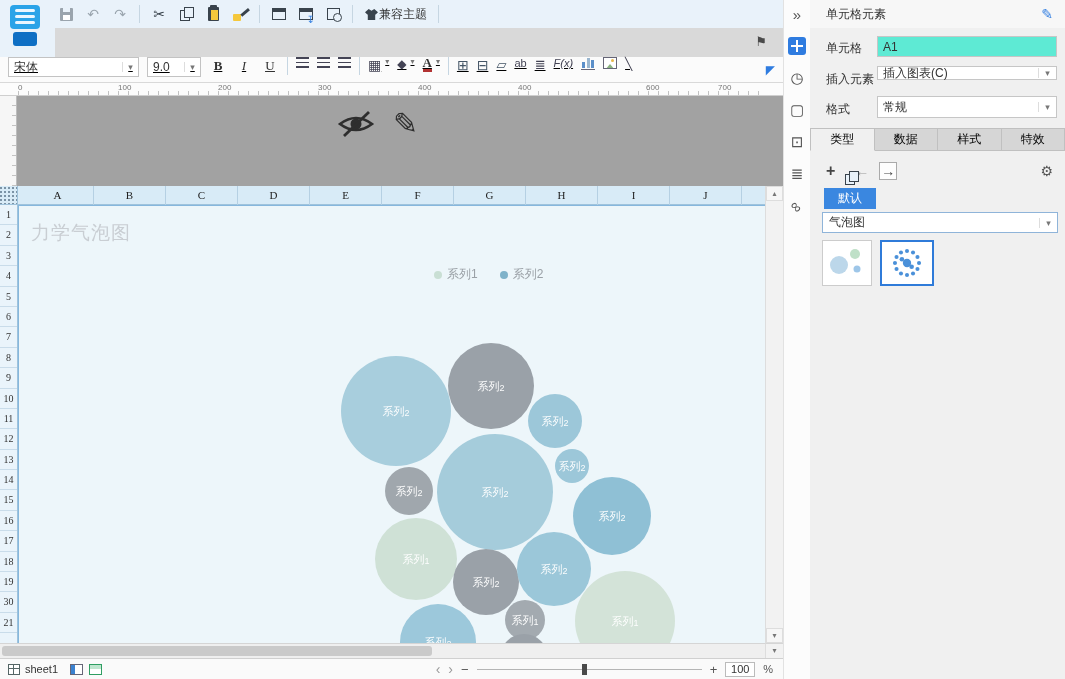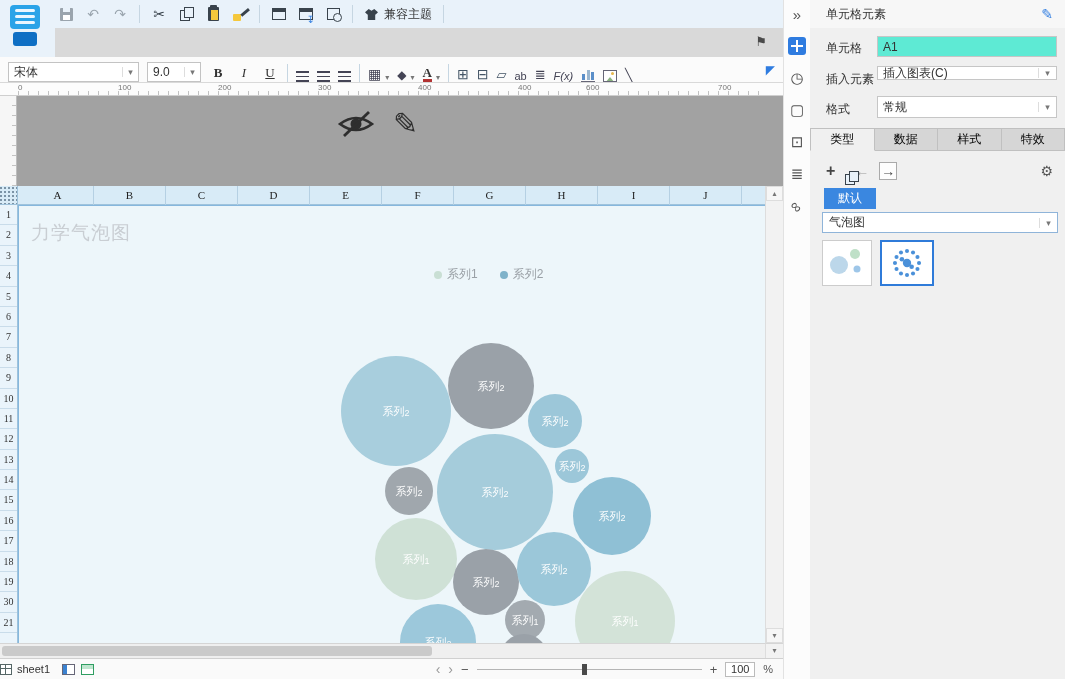--- a/index.html
+++ b/index.html
@@ -7,21 +7,21 @@
   .app{position:relative;width:1065px;height:679px;background:#fff;overflow:hidden;}
 
   
   .main{position:absolute;left:0;top:0;width:783px;height:679px;background:#fff;}
 
   
   .top-toolbar{position:absolute;left:0;top:0;width:783px;height:28px;background:#e9f2fa;display:flex;align-items:center;gap:11px;padding-left:58px;}
   .tt-div{width:1px;height:18px;background:#c6d6e2;}
   .ticon{display:inline-flex;align-items:center;justify-content:center;width:16px;height:16px;font-size:14px;color:#39434c;cursor:pointer;}
   .ticon.dis{color:#9aa5ae;}
-  .compat{display:flex;align-items:center;gap:5px;font-size:12px;color:#333;cursor:pointer;}
+  .compat{display:flex;align-items:center;font-size:12px;color:#333;cursor:pointer;}
 
   .logo{position:absolute;left:10px;top:5px;width:32px;height:42px;z-index:6;}
   .logo .l1{position:absolute;left:0;top:0;width:30px;height:24px;background:#2aa3e8;border-radius:4px;}
   .logo .l1 i{position:absolute;left:5px;right:5px;height:3px;background:#eaf6ff;border-radius:2px;}
   .logo .l2{position:absolute;left:3px;top:27px;width:24px;height:14px;background:#0f6fc4;border-radius:3px;}
 
   
   .floppy{width:13px;height:13px;background:#9aa4ad;border-radius:1px;position:relative;}
   .floppy::before{content:"";position:absolute;left:3px;top:0;width:7px;height:4px;background:#e9f2fa;}
   .floppy::after{content:"";position:absolute;left:3px;bottom:1px;width:7px;height:5px;background:#fff;}
@@ -44,21 +44,21 @@
   .tab-bar{position:absolute;left:0;top:28px;width:783px;height:29px;background:#d9d9d9;}
   .tab-bar .lead{position:absolute;left:0;top:0;width:55px;height:29px;background:#e9f2fa;}
   .tab{position:absolute;left:57px;top:0;width:268px;height:29px;background:#efefef;border-right:1px solid #bdbdbd;display:flex;align-items:center;gap:6px;padding:0 10px;font-size:12px;color:#333;}
   .tgrid{width:12px;height:11px;border:1px solid #566;background:#fff;position:relative;flex:none;}
   .tgrid::before{content:"";position:absolute;left:0;right:0;top:3px;height:1px;background:#566;}
   .tgrid::after{content:"";position:absolute;top:0;bottom:0;left:4px;width:1px;background:#566;}
   .tab .close{margin-left:auto;color:#666;font-size:14px;cursor:pointer;}
   .flagic{position:absolute;right:16px;top:6px;font-size:13px;color:#4a4a4a;cursor:pointer;}
 
   
-  .fmt{position:absolute;left:0;top:57px;width:783px;height:26px;background:#fbfbfb;border-bottom:1px solid #d9d9d9;display:flex;align-items:flex-end;gap:8px;padding-left:8px;}
+  .fmt{position:absolute;left:0;top:57px;width:783px;height:26px;background:#fbfbfb;border-bottom:1px solid #d9d9d9;display:flex;align-items:flex-start;gap:8px;padding-left:8px;text-decoration:underline;}
   .combo{height:20px;background:#fff;border:1px solid #c3c3c3;display:flex;align-items:center;font-size:12px;color:#333;cursor:pointer;}
   .combo .val{flex:1;padding-left:5px;overflow:hidden;white-space:nowrap;}
   .combo .car{width:16px;text-align:center;color:#777;font-size:9px;border-left:1px solid #ddd;}
   .fbtn{width:18px;height:18px;display:flex;align-items:center;justify-content:center;font-size:13px;color:#333;cursor:pointer;font-family:"Liberation Serif",serif;}
   .al{width:13px;height:11px;background:repeating-linear-gradient(to bottom,#445 0 1.6px,transparent 1.6px 4.7px);cursor:pointer;}
   .mini-car{font-size:8px;color:#777;margin-left:-4px;cursor:pointer;}
   .cbars{position:relative;width:14px;height:13px;border-bottom:1px solid #667;cursor:pointer;}
   .cbars i{position:absolute;bottom:1px;width:3px;background:#5b8fc9;}
   .imgic{width:14px;height:12px;border:1.3px solid #667;position:relative;overflow:hidden;cursor:pointer;background:#fff;}
   .imgic::before{content:"";position:absolute;left:1px;bottom:-2px;border-left:5px solid transparent;border-right:5px solid transparent;border-bottom:6px solid #8ab27f;}
@@ -96,21 +96,21 @@
 
   
   .vscroll{position:absolute;left:765px;top:0;width:18px;height:457px;background:#f2f2f2;border-left:1px solid #ddd;}
   .sc-arrow{position:absolute;left:0;width:17px;height:15px;background:#f6f6f6;border:1px solid #ddd;color:#777;font-size:8px;text-align:center;line-height:13px;cursor:pointer;}
   .hscroll{position:absolute;left:0;top:643px;width:765px;height:15px;background:#efefef;border-top:1px solid #d5d5d5;}
   .hthumb{position:absolute;left:2px;top:2px;width:430px;height:10px;background:#cacaca;border-radius:3px;cursor:grab;}
   .hs-corner{position:absolute;left:765px;top:643px;width:18px;height:15px;background:#f2f2f2;border-top:1px solid #d5d5d5;border-left:1px solid #ddd;color:#777;font-size:8px;text-align:center;line-height:13px;}
 
   
   .status{position:absolute;left:0;top:658px;width:783px;height:21px;background:#fafafa;border-top:1px solid #d0d0d0;display:flex;align-items:center;font-size:11px;color:#333;}
-  .status .sheet{display:flex;align-items:flex-end;gap:5px;cursor:pointer;}
+  .status .sheet{display:flex;align-items:flex-end;gap:5px;padding-left:8px;cursor:pointer;}
   .sheet-ic1{width:13px;height:11px;border:1px solid #667;background:linear-gradient(90deg,#3b82d0 0 4px,#fff 4px);position:relative;cursor:pointer;}
   .sheet-ic2{width:13px;height:11px;border:1px solid #2f9e62;background:linear-gradient(#bfe6cf 0 4px,#fff 4px);cursor:pointer;}
   .zoom-wrap{position:absolute;right:10px;display:flex;align-items:center;gap:8px;}
   .znav{color:#999;font-size:14px;cursor:pointer;line-height:14px;}
   .zbtn{color:#555;font-size:13px;cursor:pointer;line-height:13px;}
   .ztrack{position:relative;width:225px;height:11px;cursor:pointer;}
   .ztrack::before{content:"";position:absolute;left:0;right:0;top:5px;height:1px;background:#b5b5b5;}
   .zthumb{position:absolute;left:105px;top:0;width:5px;height:11px;background:#4a4a4a;cursor:grab;}
   .zbox{width:30px;height:15px;border:1px solid #bbb;background:#fff;font-size:11px;color:#333;text-align:center;line-height:13px;}
 
@@ -245,21 +245,21 @@
 
     <div class="ruler-h">
       <div class="ticks"></div>
       <div>
           <div class="ruler-mark" style="left: 18px;">0</div>
           <div class="ruler-mark" style="left: 118px;">100</div>
           <div class="ruler-mark" style="left: 218px;">200</div>
           <div class="ruler-mark" style="left: 318px;">300</div>
           <div class="ruler-mark" style="left: 418px;">400</div>
           <div class="ruler-mark" style="left: 518px;">400</div>
-          <div class="ruler-mark" style="left: 586px;">600</div>
+          <div class="ruler-mark" style="left: 646px;">600</div>
           <div class="ruler-mark" style="left: 718px;">700</div>
         </div>
     </div>
     <div class="ruler-v">
       <div class="ticks"></div>
     </div>
 
     <div class="gray-strip">
       <div class="gs-icons">
         <svg width="42" height="32" viewBox="0 0 42 32">

